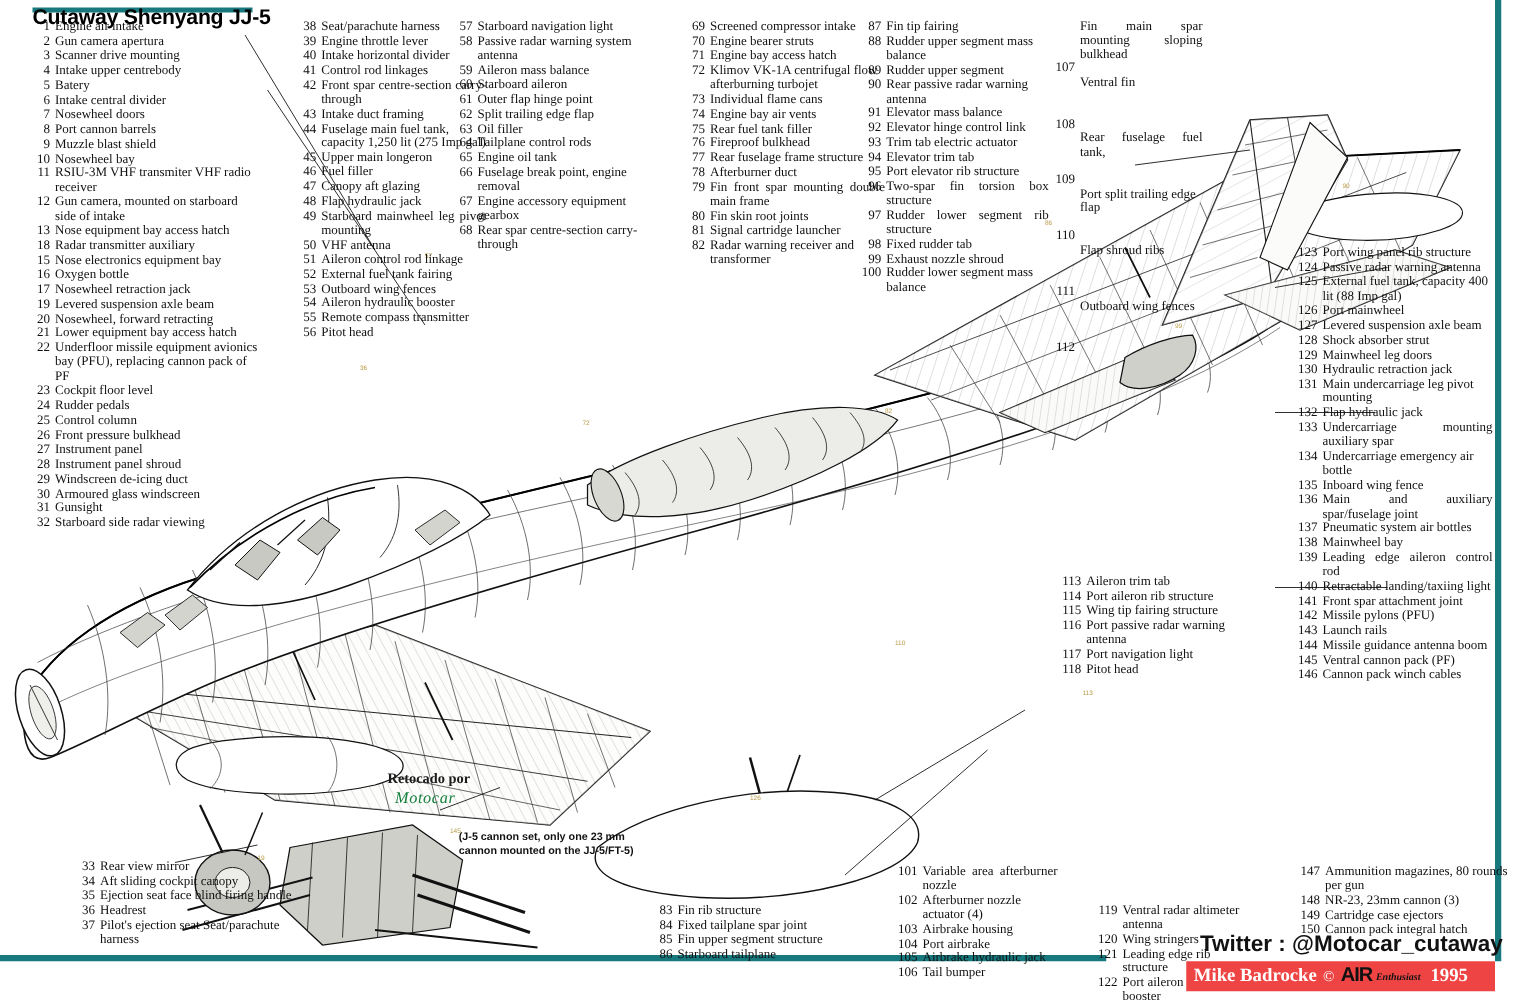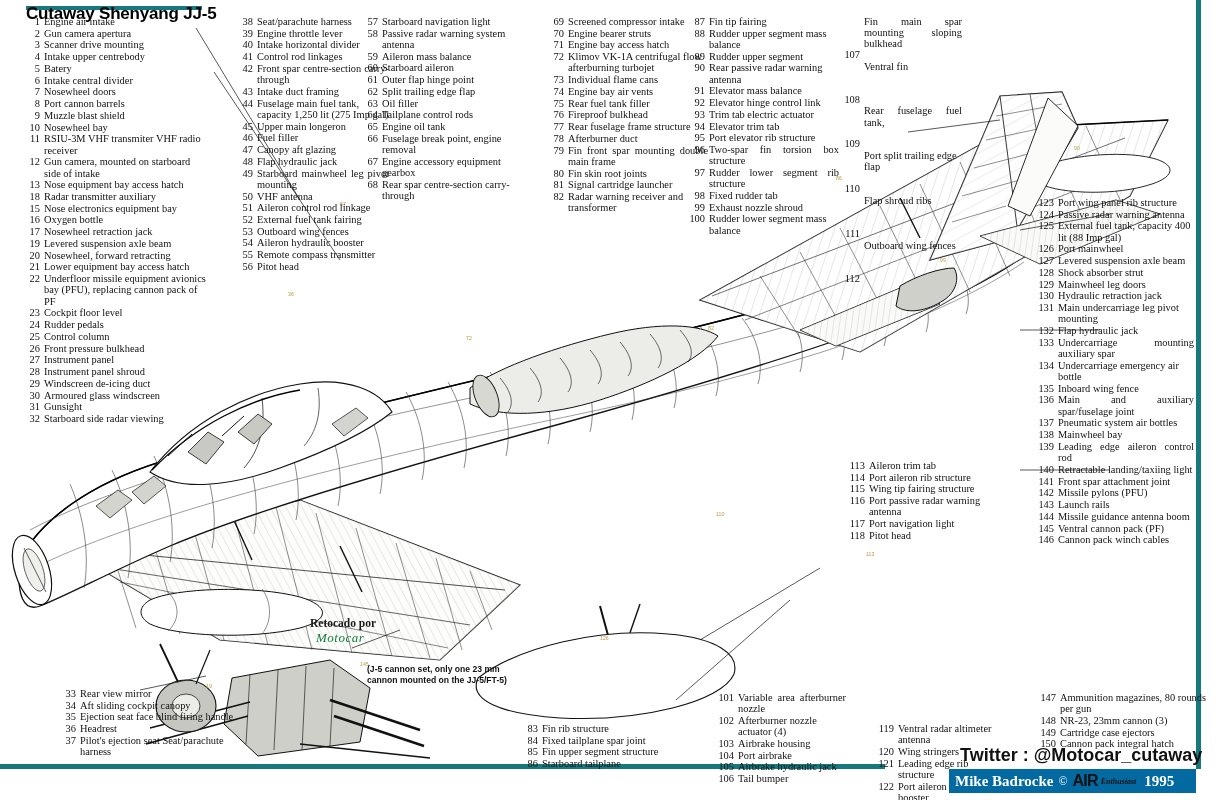--- a/index.html
+++ b/index.html
@@ -75,21 +75,21 @@
   
   .twitter{
     position:absolute;left:960px;top:745px;
     font-family:"Liberation Sans", sans-serif;
     font-weight:bold;font-size:18px;color:#111;white-space:nowrap;
   }
 
   
   .sigbar{
     position:absolute;left:949px;top:769px;width:247px;height:24px;
-    background:#0369a1;display:flex;align-items:center;
+    background:#ef4444;display:flex;align-items:center;
     padding:0 6px;box-sizing:border-box;gap:5px;
   }
   .sig-name{
     font-family:"Liberation Serif", serif;
     font-weight:bold;font-size:15px;color:#ffffff;white-space:nowrap;
   }
   .sig-c{font-size:12px;color:#fff;}
   .sig-air{
     font-family:"Liberation Sans", sans-serif;
     font-weight:bold;font-size:16px;color:#111;letter-spacing:-0.8px;

